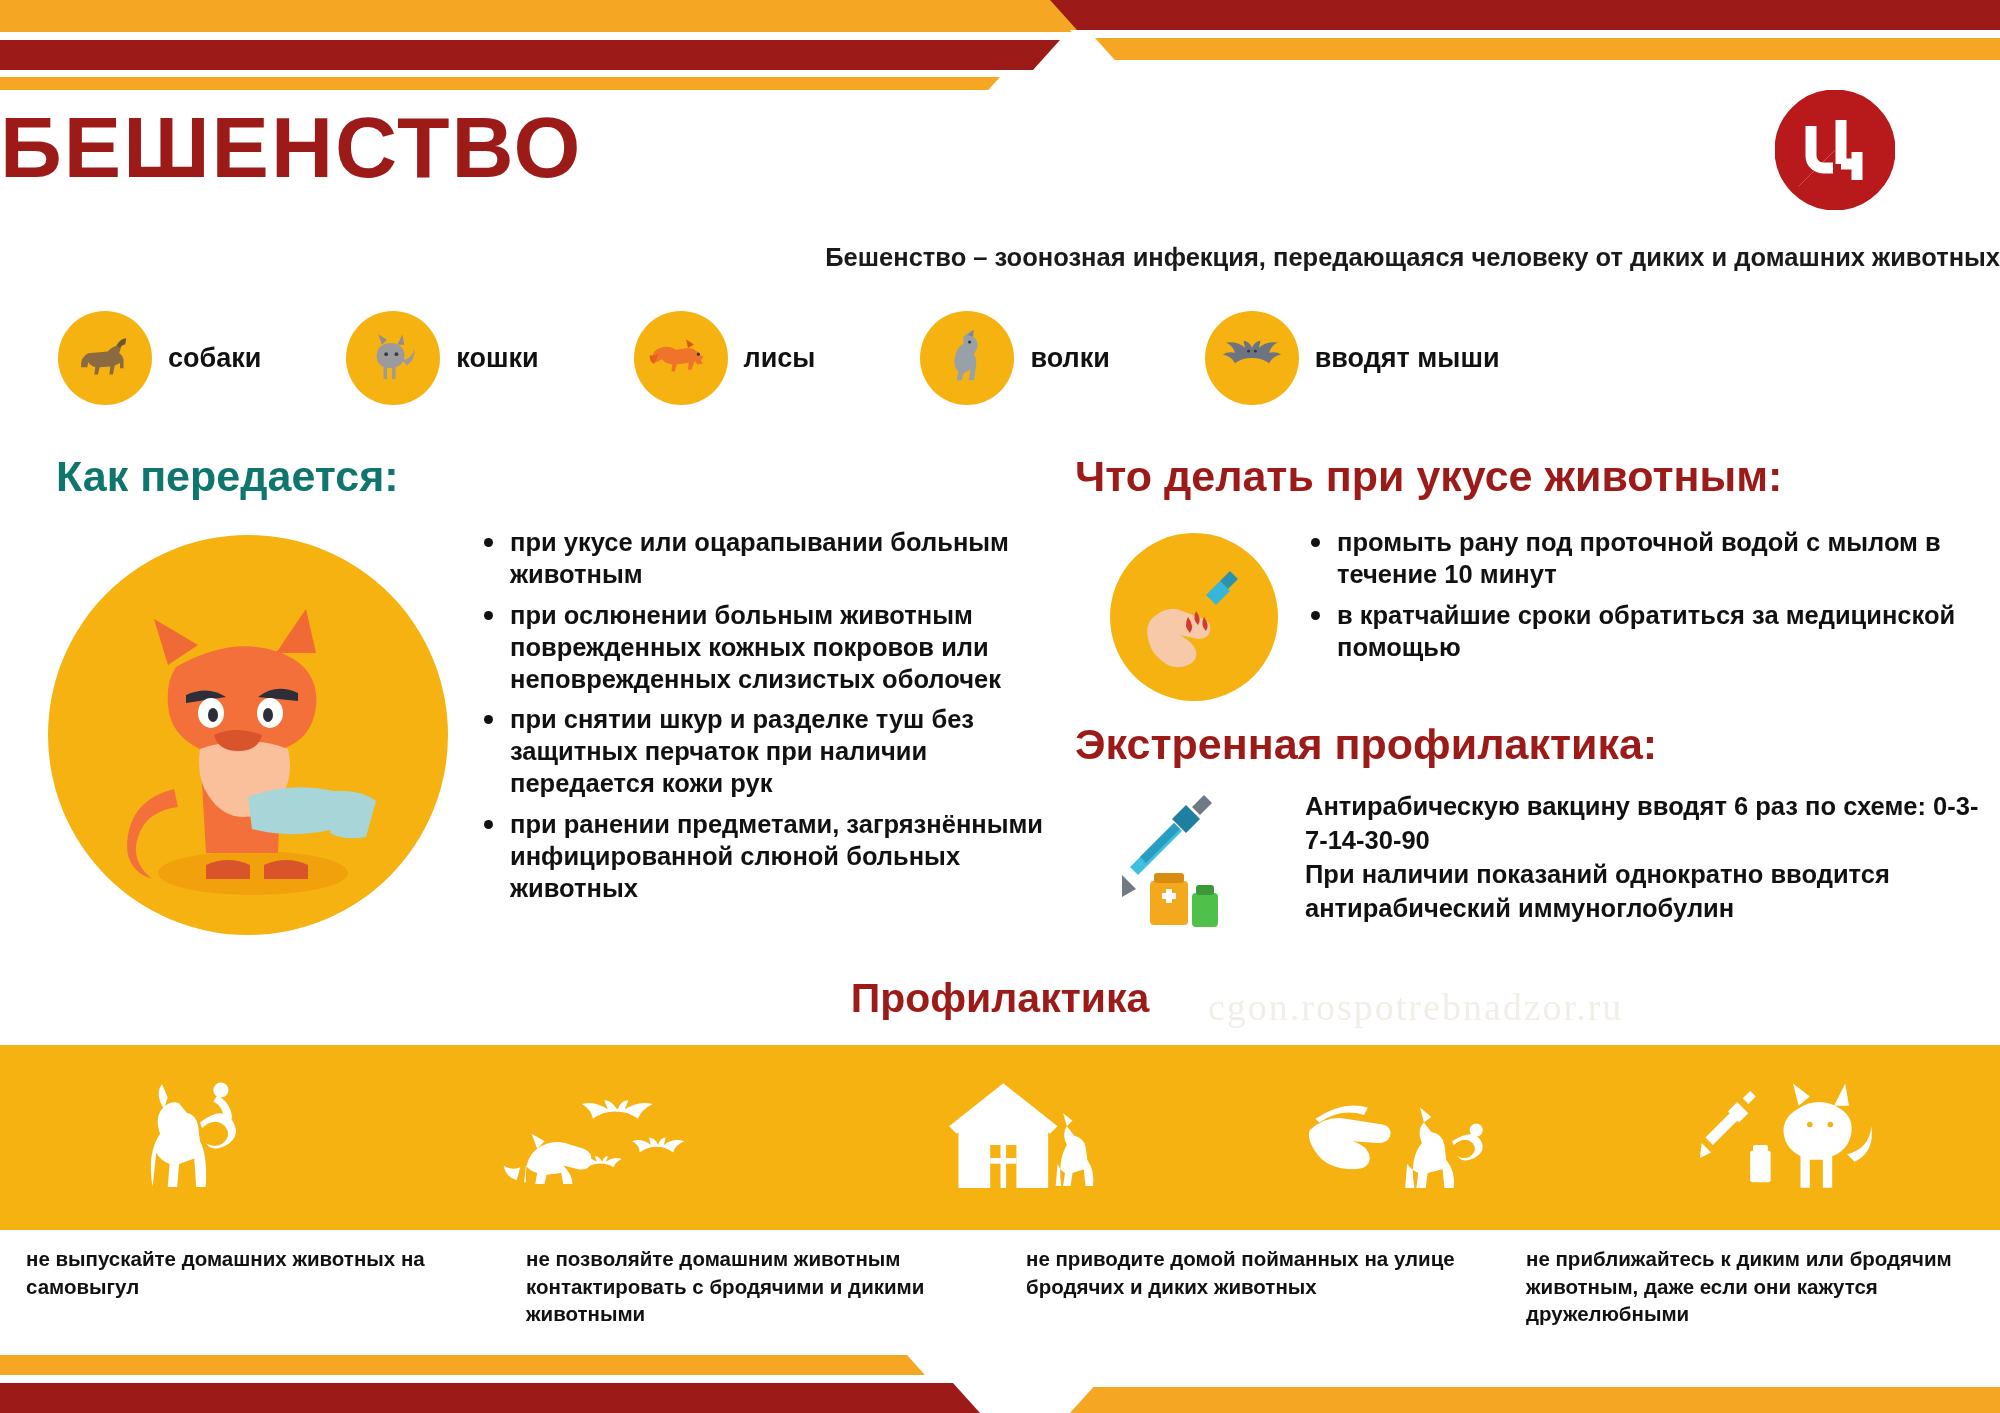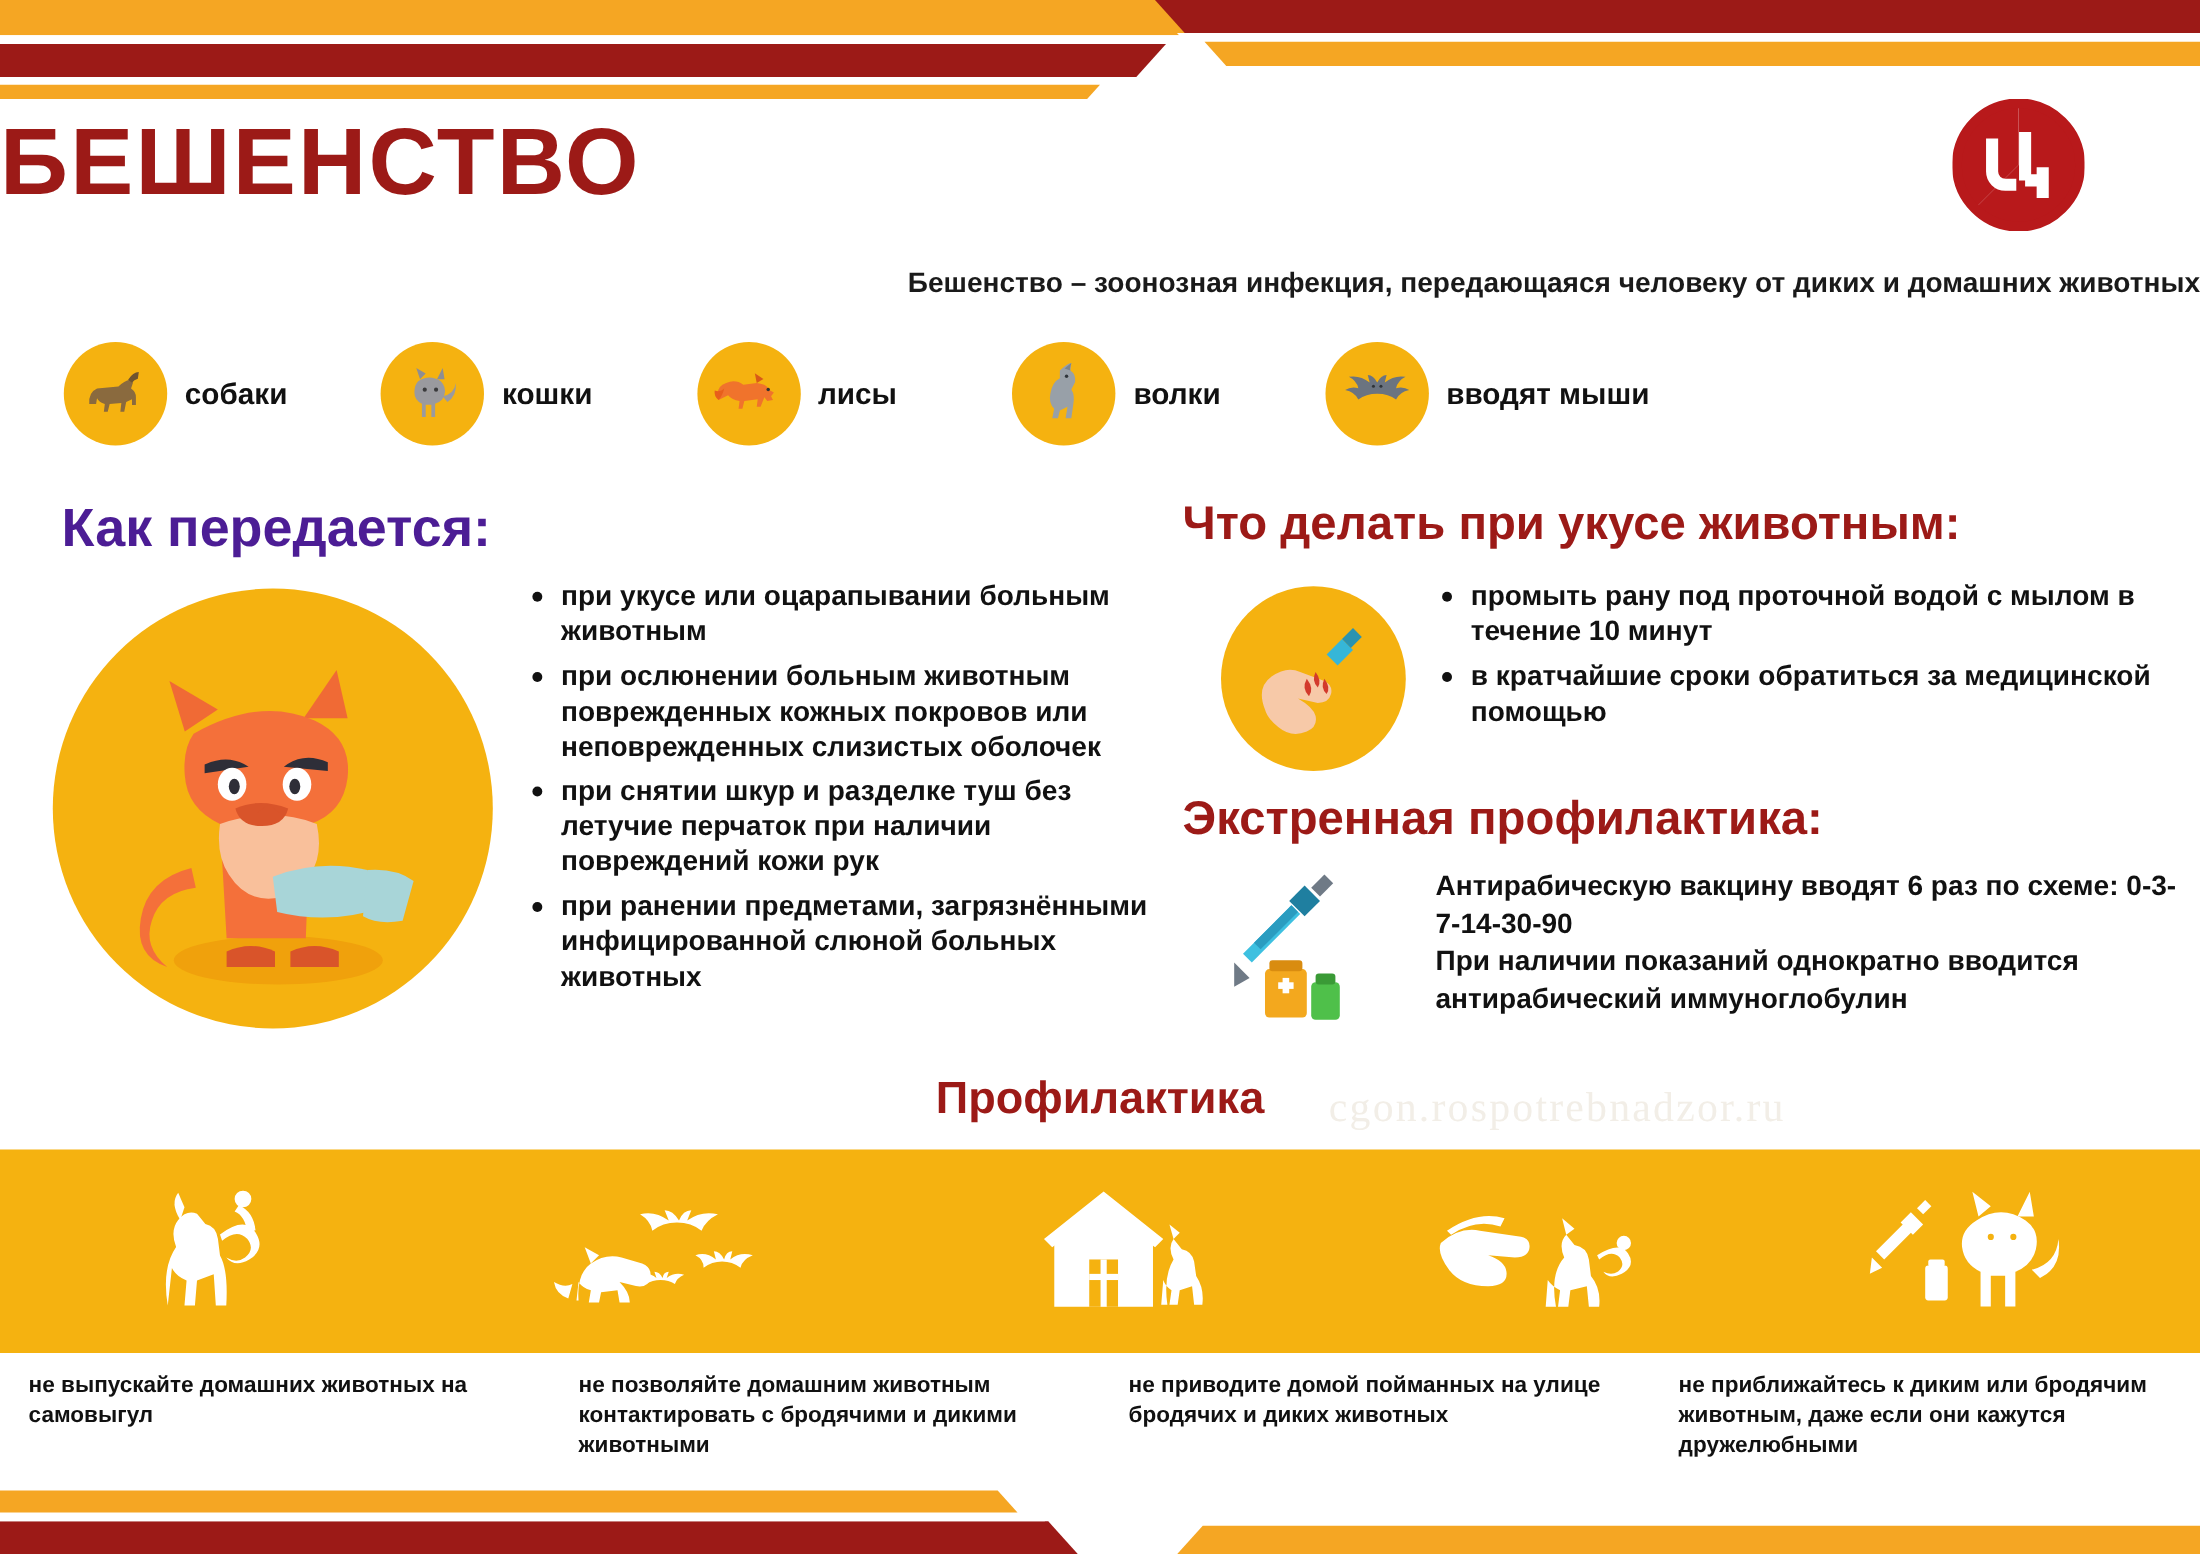--- a/index.html
+++ b/index.html
@@ -64,21 +64,21 @@
     width:94px; height:94px; border-radius:50%; background:#f5b210;
     display:flex; align-items:center; justify-content:center;
     flex:0 0 auto;
   }
   .animal .lbl { margin-left:16px; font-size:27px; font-weight:bold; color:#111; white-space:nowrap;}
   .sp1 { width:85px; } .sp2 { width:95px; } .sp3 { width:105px; } .sp4 { width:95px; }
 
   
   .h-left {
     position:absolute; top:452px; left:56px;
-    font-size:49px; font-weight:bold; color:#4c1d95;
+    font-size:43px; font-weight:bold; color:#0f766e;
   }
   .h-right {
     position:absolute; top:452px; left:1075px;
     font-size:43px; font-weight:bold; color:#9c1a17;
   }
   .h-right2 {
     position:absolute; top:720px; left:1075px;
     font-size:43px; font-weight:bold; color:#9c1a17;
   }
 
@@ -276,21 +276,21 @@
     <path d="M200 262 q42 -16 86 -6 l14 34 q-48 16 -96 4 z" fill="#a8d5d8"></path>
     <path d="M286 256 q26 -2 42 10 l-10 36 q-22 4 -36 -4 z" fill="#a8d5d8"></path>
     <path d="M158 330 q22 -10 44 0 l0 14 -44 0 z" fill="#d9542a"></path>
     <path d="M216 330 q22 -10 44 0 l0 14 -44 0 z" fill="#d9542a"></path>
   </svg>
 </div>
 
 <ul class="bullets left-list">
   <li>при укусе или оцарапывании больным животным</li>
   <li>при ослюнении больным животным поврежденных кожных покровов или неповрежденных слизистых оболочек</li>
-  <li>при снятии шкур и разделке туш без летучие перчаток при наличии повреждений кожи рук</li>
+  <li>при снятии шкур и разделке туш без защитных перчаток при наличии передается кожи рук</li>
   <li>при ранении предметами, загрязнёнными инфицированной слюной больных животных</li>
 </ul>
 
 <div class="h-right">Что делать при укусе животным:</div>
 <div class="hand-circle"></div>
 <div class="hand-art">
   <svg viewBox="0 0 168 168" width="168" height="168">
     <path d="M40 112 q-8 -20 6 -30 q14 -10 26 -4 l22 8 q8 4 6 12 q-2 8 -12 8 l-18 -4 q14 8 16 16 q2 10 -8 14 q-14 6 -26 -4 q-10 -8 -12 -16 z" fill="#f7c9a8"></path>
     <path d="M96 62 l14 -14 10 10 -14 14 z" fill="#36b6d8"></path>
     <path d="M110 48 l10 -10 8 8 -10 10 z" fill="#2a93b0"></path>

